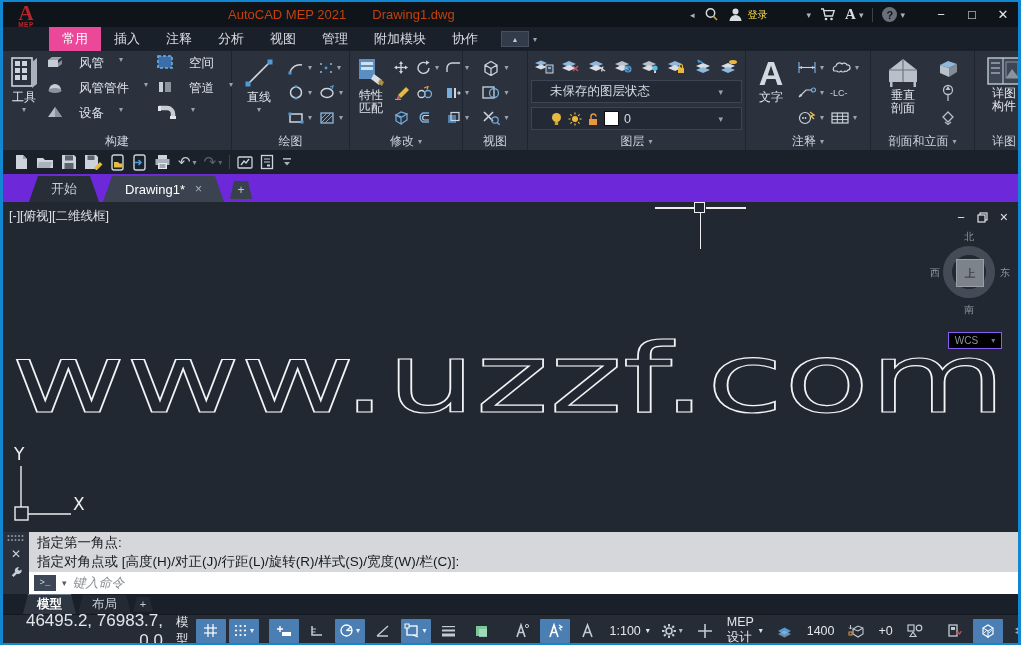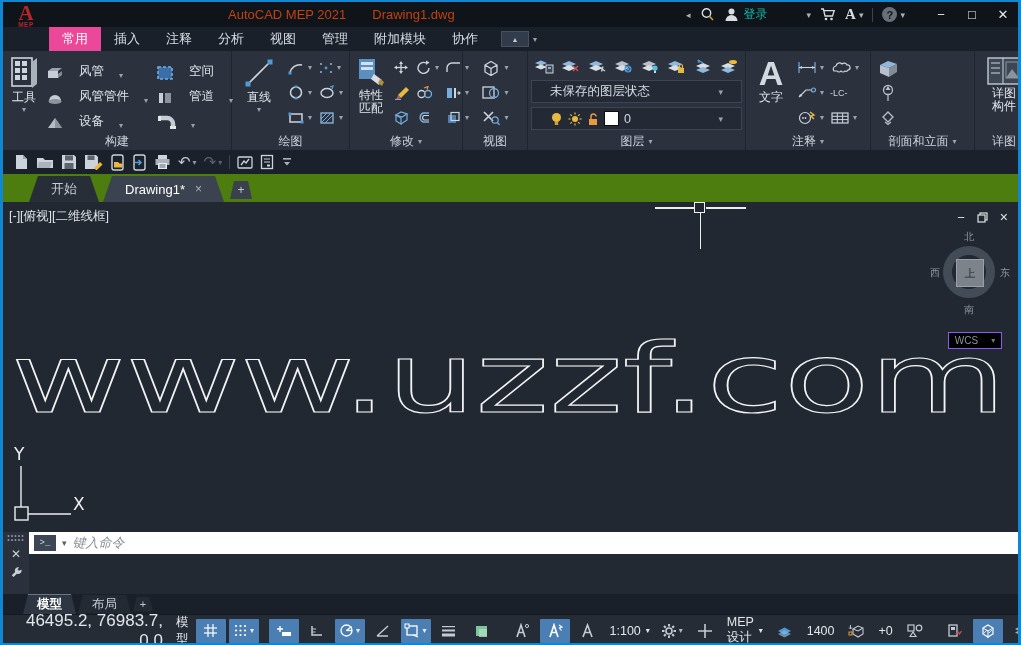--- a/index.html
+++ b/index.html
@@ -25,34 +25,34 @@
   .rc-box{width:26px;height:14px;background:#323b49;border:1px solid #46505f;display:flex;align-items:center;justify-content:center;color:#c3cad3;font-size:7px;}
   
   .ribbon{position:absolute;top:49px;left:0;right:0;height:99px;background:#2b323e;display:flex;}
   .rpanel{position:relative;border-right:1px solid #1f252e;display:flex;flex-direction:column;flex:0 0 auto;}
   .rbody{flex:1;display:flex;padding:2px 2px 0 2px;}
   .rtitle{height:18px;display:flex;align-items:center;justify-content:center;gap:4px;color:#ccd3dc;font-size:12px;}
   .rtitle .dd{font-size:8px;color:#9aa2ad;}
   .bigbtn{display:flex;flex-direction:column;align-items:center;justify-content:flex-start;padding:3px 4px 0 4px;gap:1px;}
   .bigbtn .blabel{font-size:12px;color:#e2e7ee;line-height:13px;text-align:center;}
   .bigbtn .dd{font-size:8px;color:#9aa2ad;}
-  .ritem{display:flex;align-items:flex-end;height:25px;gap:15px;padding:0 3px;font-size:12.5px;color:#dde2e9;white-space:nowrap;}
+  .ritem{display:flex;align-items:flex-start;height:25px;gap:15px;padding:0 3px;font-size:12.5px;color:#dde2e9;white-space:nowrap;}
   .ritem .dd{font-size:8px;color:#9aa2ad;}
   .rcol{display:flex;flex-direction:column;justify-content:center;}
   .smallbtn{display:flex;align-items:center;gap:3px;height:25px;padding:0 3px;}
   .smallbtn .dd{font-size:8px;color:#9aa2ad;}
   .combo{height:21px;background:#232a35;border:1px solid #3c4553;display:flex;align-items:center;gap:5px;padding:0 18px;color:#d5dbe3;font-size:12.5px;margin:2px 3px;}
   .combo .dd{margin-left:auto;font-size:9px;color:#9aa2ad;}
   .swatch{width:13px;height:13px;background:#fff;border:1px solid #0b0d10;}
   
   .qat{position:absolute;top:148px;left:0;right:0;height:24px;background:#1b212a;display:flex;align-items:center;gap:7px;padding-left:10px;}
   .qbtn{display:flex;align-items:center;gap:2px;}
   .qbtn .dd{font-size:8px;color:#8d95a0;}
   
-  .filetabs{position:absolute;top:172px;left:0;right:0;height:28px;background:#4d7c0f;display:flex;align-items:flex-end;padding-left:26px;}
+  .filetabs{position:absolute;top:172px;left:0;right:0;height:28px;background:#6d28d9;display:flex;align-items:flex-end;padding-left:26px;}
   .ftab{height:26px;display:flex;align-items:center;gap:10px;padding:0 22px;font-size:13px;
         clip-path:polygon(9px 0,calc(100% - 9px) 0,100% 100%,0 100%);}
   .ftab.start{background:#272e38;color:#c7cdd5;}
   .ftab.active{background:#3b4350;color:#fff;margin-left:4px;}
   .ftab .x{color:#aab1ba;font-size:12px;}
   .ftab-add{width:22px;height:18px;margin-left:6px;margin-bottom:3px;background:#39414d;color:#c2c9d2;display:flex;align-items:center;justify-content:center;font-size:12px;clip-path:polygon(4px 0,calc(100% - 4px) 0,100% 100%,0 100%);}
   
   .canvas{position:absolute;top:200px;left:0;right:0;height:330px;background:#212831;}
   .vplabel{position:absolute;left:6px;top:6px;color:#dfe3e8;font-size:12.5px;}
   .vpwin{position:absolute;right:10px;top:7px;display:flex;gap:12px;color:#dfe3e8;align-items:center;}
@@ -113,21 +113,21 @@
         <svg width="15" height="15" viewBox="0 0 15 15">
             <circle cx="6.5" cy="6" r="4.2" fill="none" stroke="#d8dde3" stroke-width="1.4"></circle>
             <line x1="9.6" y1="9.4" x2="13" y2="13" stroke="#c79b3e" stroke-width="1.6"></line>
           </svg>
       </span>
       <span style="display:flex;align-items:center;gap:5px;">
         <svg width="15" height="15" viewBox="0 0 15 15">
             <circle cx="7.5" cy="4.4" r="3" fill="#d8dde3"></circle>
             <path d="M1.5 14 a6 6 0 0 1 12 0 z" fill="#d8dde3"></path>
           </svg>
-        <span style="font-size:12px;color:#14b8a6;">登录</span>
+        <span style="font-size:10px;color:#fde047;">登录</span>
       </span>
       <span class="sm" style="margin-left:30px;">▾</span>
       <span>
         <svg width="16" height="15" viewBox="0 0 16 15">
             <path d="M1 2 h2.4 l1.6 7 h7.5 l1.7-5.4 H4" fill="none" stroke="#d8dde3" stroke-width="1.3"></path>
             <circle cx="6" cy="12" r="1.3" fill="#d8dde3"></circle>
             <circle cx="11.5" cy="12" r="1.3" fill="#d8dde3"></circle>
           </svg>
       </span>
       <span style="display:flex;align-items:center;gap:3px;">
@@ -583,20 +583,29 @@
         </div>
       </div>
       <div class="rtitle">
           <span>注释</span>
           <span class="dd">▾</span>
         </div>
     </div>
 
     <div class="rpanel" style="width:103px;">
       <div class="rbody">
+        <div class="bigbtn" style="width:52px;">
+          <svg width="40" height="32" viewBox="0 0 40 32">
+            <path d="M6 14 L20 3 L34 14 V26 H6 Z" fill="#b9c0c9"></path>
+            <path d="M20 3 L20 26 M6 14 H34" stroke="#6d757f" stroke-width="1.2" fill="none"></path>
+            <rect x="7" y="26" width="2.5" height="5" fill="#b9c0c9"></rect>
+              <rect x="30.5" y="26" width="2.5" height="5" fill="#b9c0c9"></rect>
+          </svg>
+          <span class="blabel"><span>垂直</span><br><span>剖面</span></span>
+        </div>
         <div class="rcol" style="align-items:center;">
           <div class="smallbtn">
             <svg width="24" height="20" viewBox="0 0 24 20">
                 <path d="M4 7 l8-4 l9 3 l-8 4z" fill="#8fb8dd"></path>
                 <path d="M4 7 v8 l9 4 v-9z" fill="#b9c0c9"></path>
                 <path d="M21 6 v8 l-8 5 v-9z" fill="#848c96"></path>
               </svg>
           </div>
           <div class="smallbtn">
             <svg width="16" height="18" viewBox="0 0 16 18">
@@ -779,20 +788,24 @@
 
   <div class="cmddock">
     <div class="cmdstrip">
       <div class="cmddots">•••••<br>•••••</div>
       <div class="cmdx">✕</div>
       <svg width="13" height="13" viewBox="0 0 13 13">
           <path d="M11.5 3.5 a3.4 3.4 0 0 1-4.6 4.2 L3.5 11 L1.8 9.3 L5.1 6 a3.4 3.4 0 0 1 4.2-4.6 L7.5 3.2 l1.6 1.6 z" fill="#c9ced6"></path>
         </svg>
     </div>
     <div class="cmdmain">
+      <div class="cmdhist">
+        <div>指定第一角点:</div>
+        <div>指定对角点或 [高度(H)/对正(J)/行距(L)/旋转(R)/样式(S)/宽度(W)/栏(C)]:</div>
+      </div>
       <div class="cmdinput">
         <span class="prompt-chip">&gt;_</span>
         <span class="dd">▾</span>
         <span class="cmd-placeholder">键入命令</span>
       </div>
     </div>
   </div>
 
   <div class="modeltabs">
     <div class="mtab active">模型</div>

